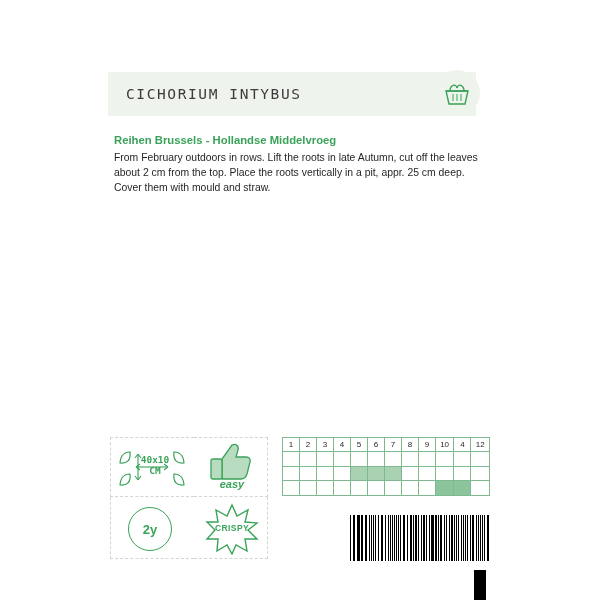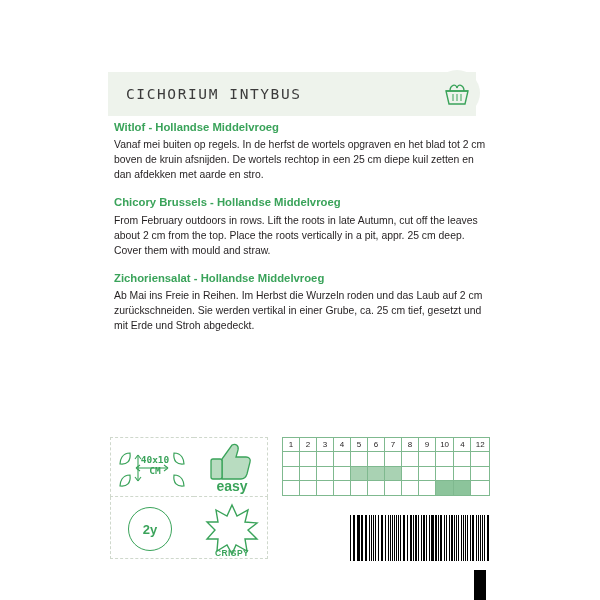--- a/index.html
+++ b/index.html
@@ -91,42 +91,43 @@
   }
   .cell-a { left: 0px;  top: 0px;  width: 84px; height: 60px; border-right: none; }
   .cell-b { left: 84px; top: 0px;  width: 74px; height: 60px; border-left: none; }
   .cell-c { left: 0px;  top: 60px; width: 84px; height: 62px; border-right: none; border-top: none;}
   .cell-d { left: 84px; top: 60px; width: 74px; height: 62px; border-left: none; border-top: none;}
 
   .spacing-icon {
     position: absolute;
     left: 6px; top: 6px;
     width: 72px; height: 48px;
-    display: flex; align-items: flex-end; justify-content: center;
+    display: flex; align-items: center; justify-content: center;
   }
   .spacing-text {
     font-size: 9.5px;
     font-weight: bold;
     color: #3aa35a;
     line-height: 1.15;
     text-align: center;
     font-family: "DejaVu Sans Mono", monospace;
   }
 
   .easy-icon {
     position: absolute;
     left: 92px; top: 2px;
     width: 58px; height: 56px;
   }
   .easy-label {
     position: absolute;
     left: 96px; top: 41px;
     width: 52px;
     text-align: center;
-    font-size: 14px;
+    font-size: 11px;
+    font-style: italic;
     color: #3aa35a;
     font-weight: bold;
   }
 
   .year-circle {
     position: absolute;
     left: 18px; top: 70px;
     width: 42px; height: 42px;
     border-radius: 50%;
     border: 1.8px solid #3aa35a;
@@ -143,21 +144,20 @@
   }
   .crispy-label {
     position: absolute;
     left: 92px; top: 86px;
     width: 60px;
     text-align: center;
     font-size: 8.5px;
     font-weight: bold;
     color: #3aa35a;
     letter-spacing: 0.4px;
-    margin-top: 25px;
   }
 
   
   .calendar {
     position: absolute;
     left: 172px;
     top: 0px;
   }
   .cal-table {
     border-collapse: collapse;
@@ -265,37 +265,29 @@
       <path d="M4 12 H26 L23 25 H7 Z" fill="none" stroke="#3aa35a" stroke-width="1.4"></path>
       <path d="M8 12 C8 6, 14 4, 15 9" fill="none" stroke="#3aa35a" stroke-width="1.4"></path>
       <path d="M22 12 C22 6, 16 4, 15 9" fill="none" stroke="#3aa35a" stroke-width="1.4"></path>
       <path d="M4 12 H26" stroke="#3aa35a" stroke-width="1.4"></path>
       <path d="M11 15 v7 M15 15 v7 M19 15 v7" stroke="#3aa35a" stroke-width="1"></path>
     </svg>
   </div>
 
   <div class="blocks">
 
+
     <div class="block">
-      <p class="block-title">Witlof - Hollandse Middelvroeg</p>
-      <p class="block-body">Vanaf mei buiten op regels. In de herfst de wortels opgraven en het blad tot 2 cm boven de kruin afsnijden. De wortels rechtop in een 25 cm diepe kuil zetten en dan afdekken met aarde en stro.</p>
     </div>
 
     <div class="block">
-    </div>
-
-    <div class="block">
-      <p class="block-title">Chicory Brussels - Hollandse Middelvroeg</p>
+      <p class="block-title">Reihen Brussels - Hollandse Middelvroeg</p>
       <p class="block-body">From February outdoors in rows. Lift the roots in late Autumn, cut off the leaves about 2 cm from the top. Place the roots vertically in a pit, appr. 25 cm deep. Cover them with mould and straw.</p>
     </div>
 
-    <div class="block">
-      <p class="block-title">Zichoriensalat - Hollandse Middelvroeg</p>
-      <p class="block-body">Ab Mai ins Freie in Reihen. Im Herbst die Wurzeln roden und das Laub auf 2 cm zurückschneiden. Sie werden vertikal in einer Grube, ca. 25 cm tief, gesetzt und mit Erde und Stroh abgedeckt.</p>
-    </div>
 
   </div>
 
   <div class="icons-row">
 
     <div class="dashed-cell cell-a"></div>
     <div class="dashed-cell cell-b"></div>
     <div class="dashed-cell cell-c"></div>
     <div class="dashed-cell cell-d"></div>
 

